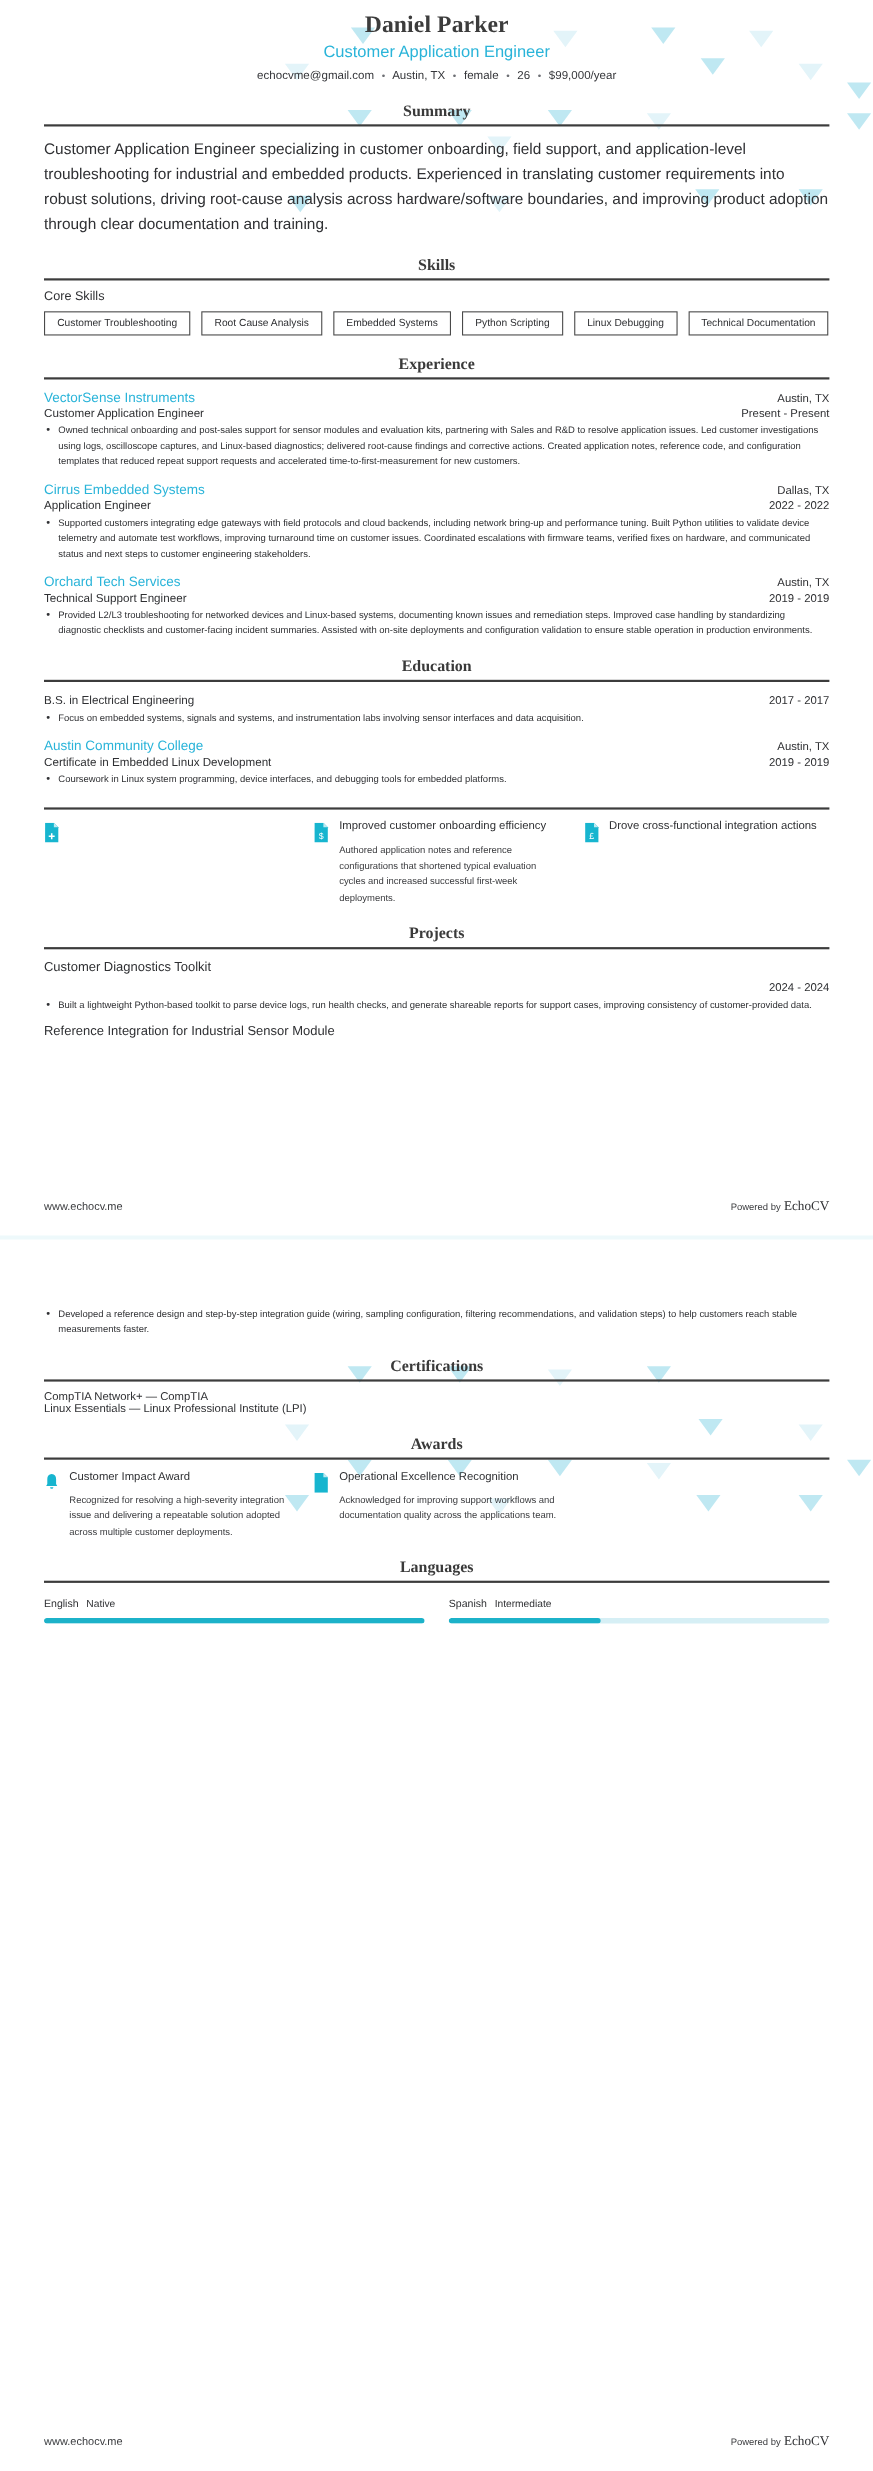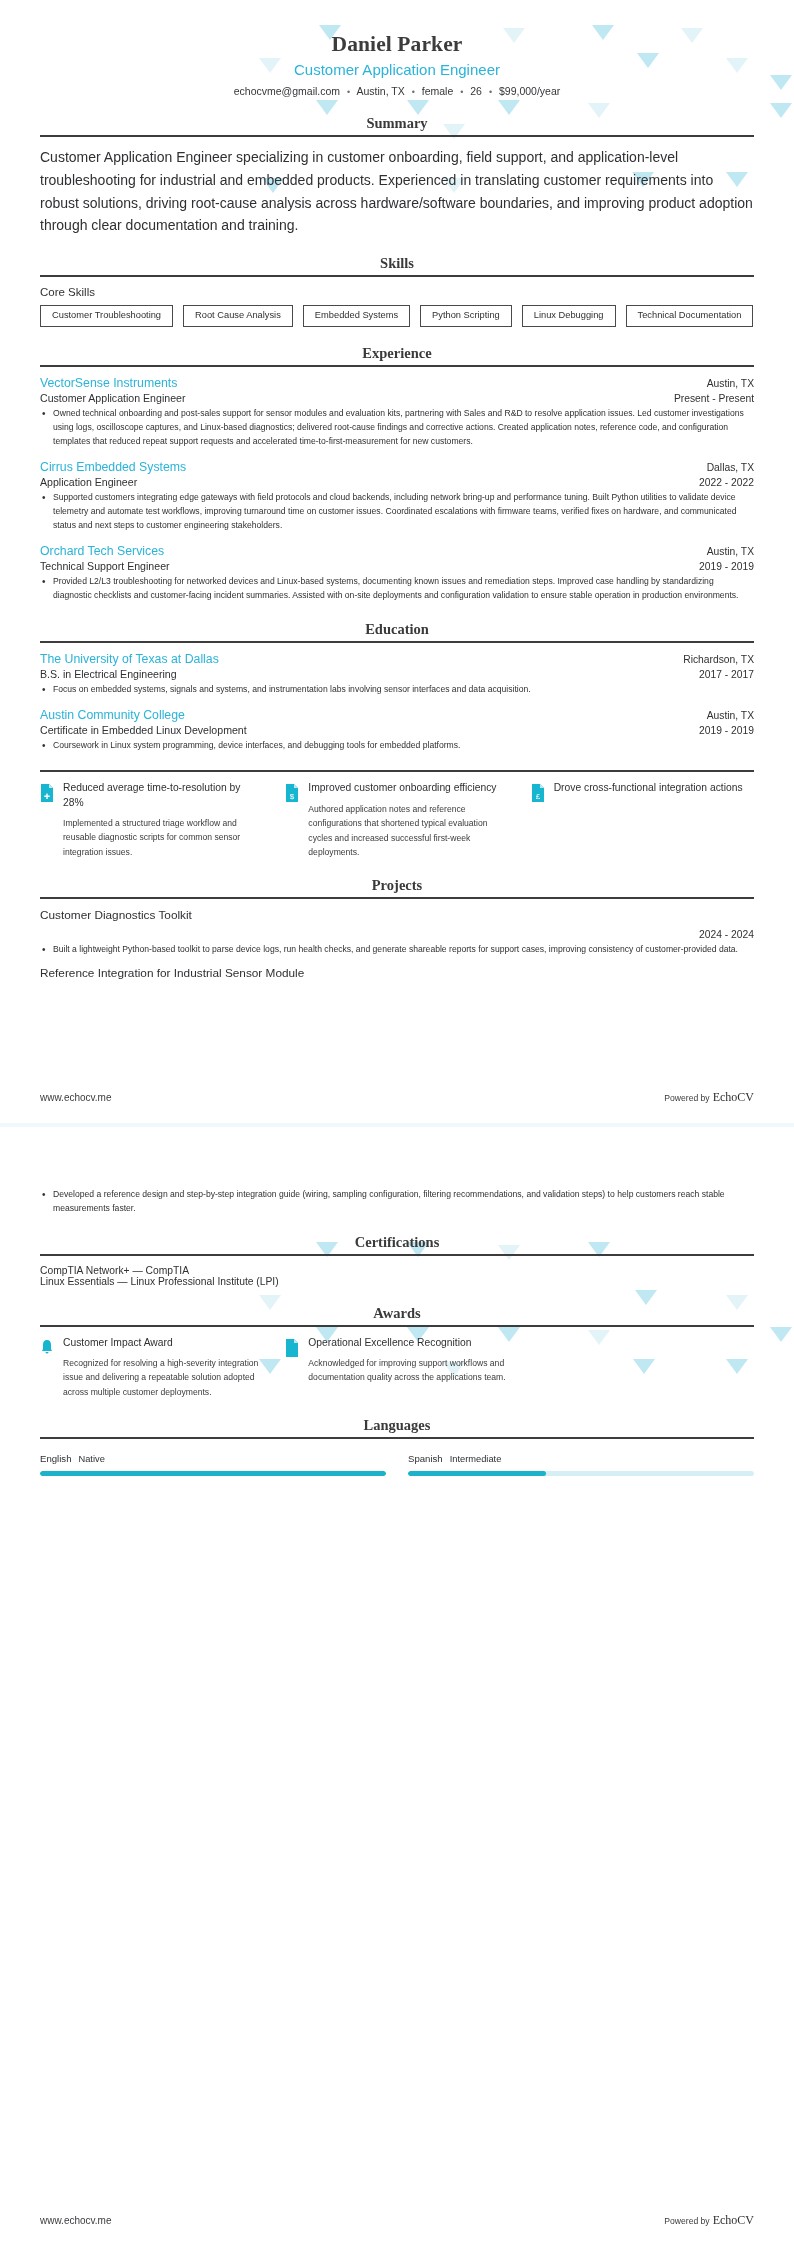--- a/index.html
+++ b/index.html
@@ -50,21 +50,21 @@
     content: "";
     position: absolute;
     left: 0; top: 0;
     width: 0; height: 0;
     border-left: 11px solid transparent;
     border-right: 11px solid transparent;
     border-top: 15px solid #e3f4f9;
   }
 
   
-  .header { text-align: center; padding-top: 32px; }
+  .header { text-align: center; padding-top: 10px; }
   .name {
     font-family: "Liberation Serif", serif;
     font-size: 21.5px;
     font-weight: bold;
     color: #3c3c3c;
     letter-spacing: .1px;
   }
   .jobtitle {
     font-size: 15px;
     color: #2ab4d9;
@@ -325,24 +325,20 @@
         </div>
       </div>
     </div>
 
     <div class="section">
       <div class="section-title">Education</div>
       <div class="section-rule"></div>
 
       <div class="entry">
         <div class="entry-row">
-          <div class="org">The University of Texas at Dallas</div>
-          <div class="place">Richardson, TX</div>
-        </div>
-        <div class="entry-row">
           <div class="role">B.S. in Electrical Engineering</div>
           <div class="dates">2017 - 2017</div>
         </div>
         <div class="bullets">
           <div class="bullet">Focus on embedded systems, signals and systems, and instrumentation labs involving sensor interfaces and data acquisition.</div>
         </div>
       </div>
 
       <div class="entry">
         <div class="entry-row">
@@ -363,24 +359,20 @@
       <div class="section-rule"></div>
       <div class="cards-3">
 
         <div class="card">
           <div class="card-icon">
             <svg viewBox="0 0 14 18" width="14" height="18">
               <path d="M1 0 h8 l4 4 v14 h-12 z" fill="#17b5cf"></path>
               <path d="M9 0 l4 4 h-4 z" fill="#bfeaf2"></path>
               <path d="M6.3 9.5 h1.4 v2 h2 v1.4 h-2 v2 h-1.4 v-2 h-2 v-1.4 h2 z" fill="#ffffff"></path>
             </svg>
-          </div>
-          <div class="card-body">
-            <div class="card-title">Reduced average time-to-resolution by 28%</div>
-            <div class="card-desc">Implemented a structured triage workflow and reusable diagnostic scripts for common sensor integration issues.</div>
           </div>
         </div>
 
         <div class="card">
           <div class="card-icon">
             <svg viewBox="0 0 14 18" width="14" height="18">
               <path d="M1 0 h8 l4 4 v14 h-12 z" fill="#17b5cf"></path>
               <path d="M9 0 l4 4 h-4 z" fill="#bfeaf2"></path>
               <text x="7" y="15" font-size="8" fill="#ffffff" text-anchor="middle" font-family="Liberation Sans, sans-serif">$</text>
             </svg>

